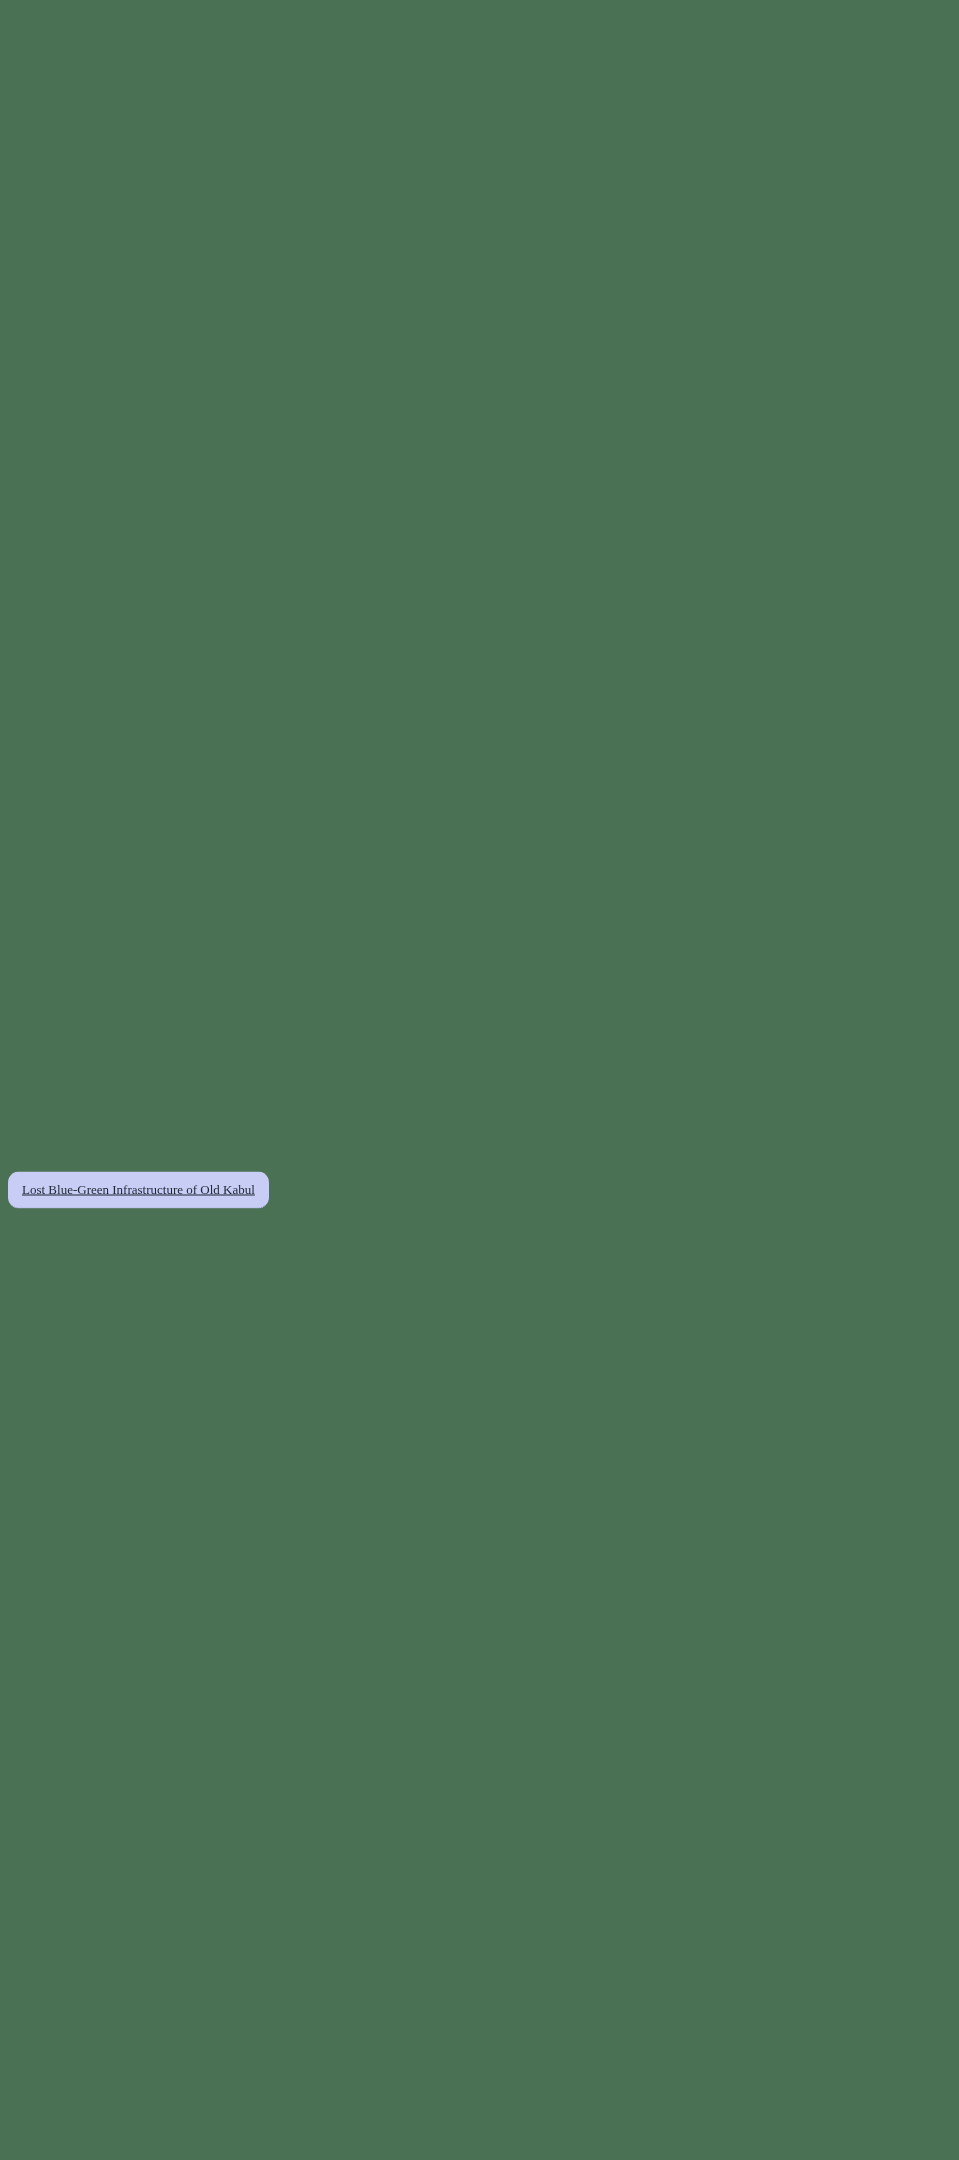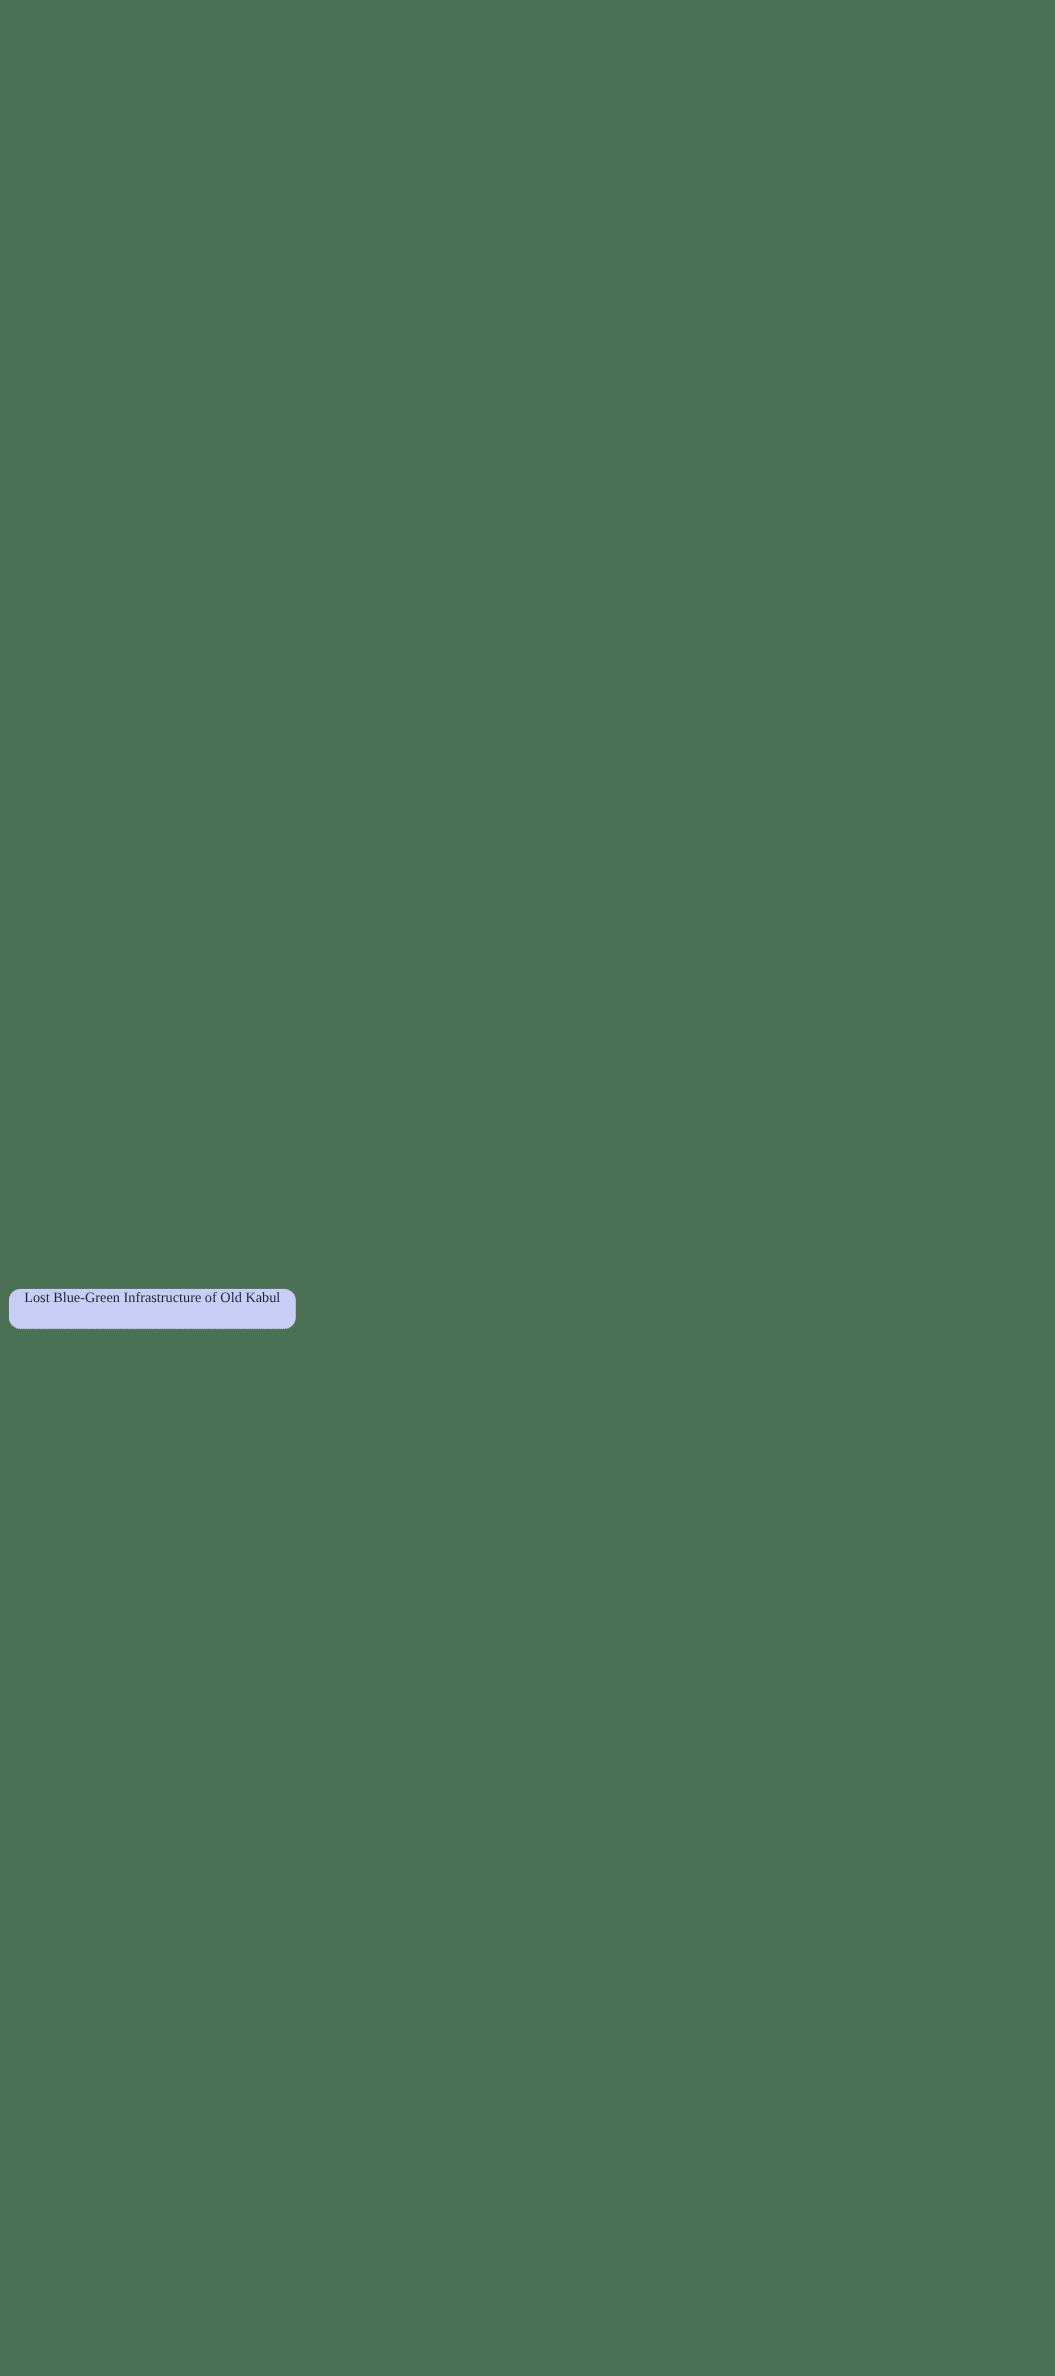--- a/index.html
+++ b/index.html
@@ -9,27 +9,28 @@
   }
   #stage{
     position:relative;width:959px;height:2160px;overflow:hidden;
   }
   #edges{
     position:absolute;left:0;top:0;z-index:0;
   }
   .node{
     position:absolute;z-index:1;
     transform:translateY(-50%);
-    display:flex;justify-content:center;
+    display:flex;align-items:center;justify-content:center;
     white-space:nowrap;
     border-radius:9px;
     color:#1c2733;
     border-bottom:1.5px dotted rgba(10,35,25,.35);
     box-sizing:border-box;
     cursor:default;
+    text-decoration:underline;
   }
   .d0{height:37px;padding:0 14px;font-size:13px;border-radius:11px;}
   .node .lbl{pointer-events:none;}
 </style>
 </head>
 <body>
 
 <div id="stage" style="background: rgb(74, 113, 83);">
   <svg id="edges" width="959" height="2160"></svg>
 <div class="node d0" style="left: 8px; top: 1190px; background: rgb(199, 205, 245); color: rgb(28, 39, 51);">

